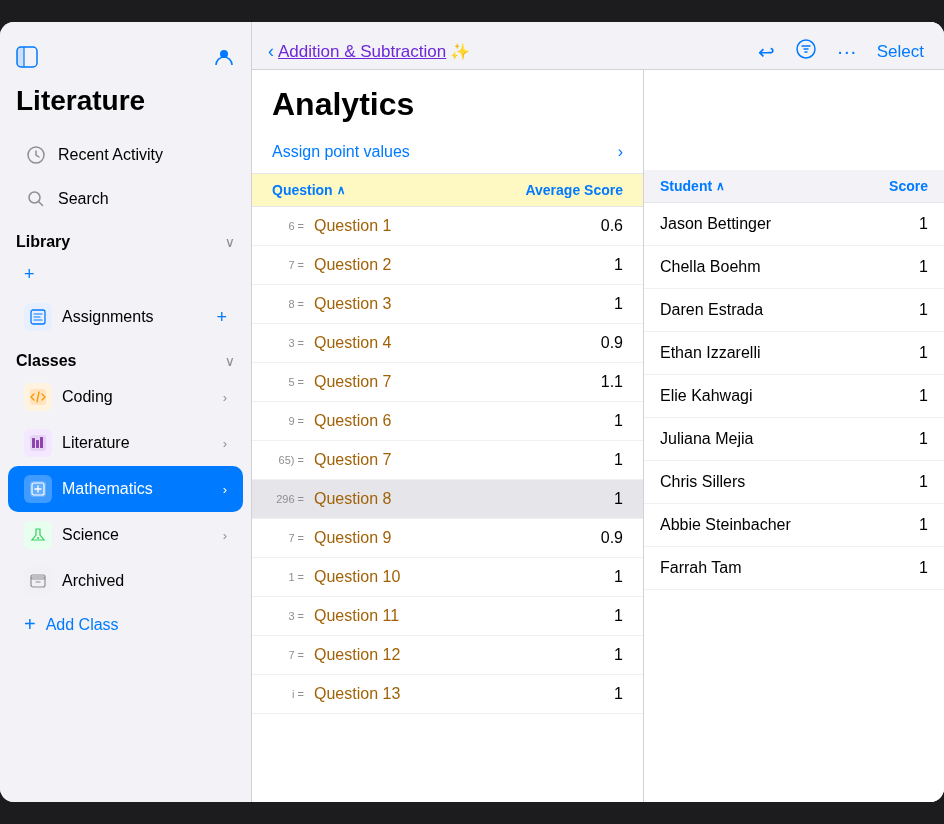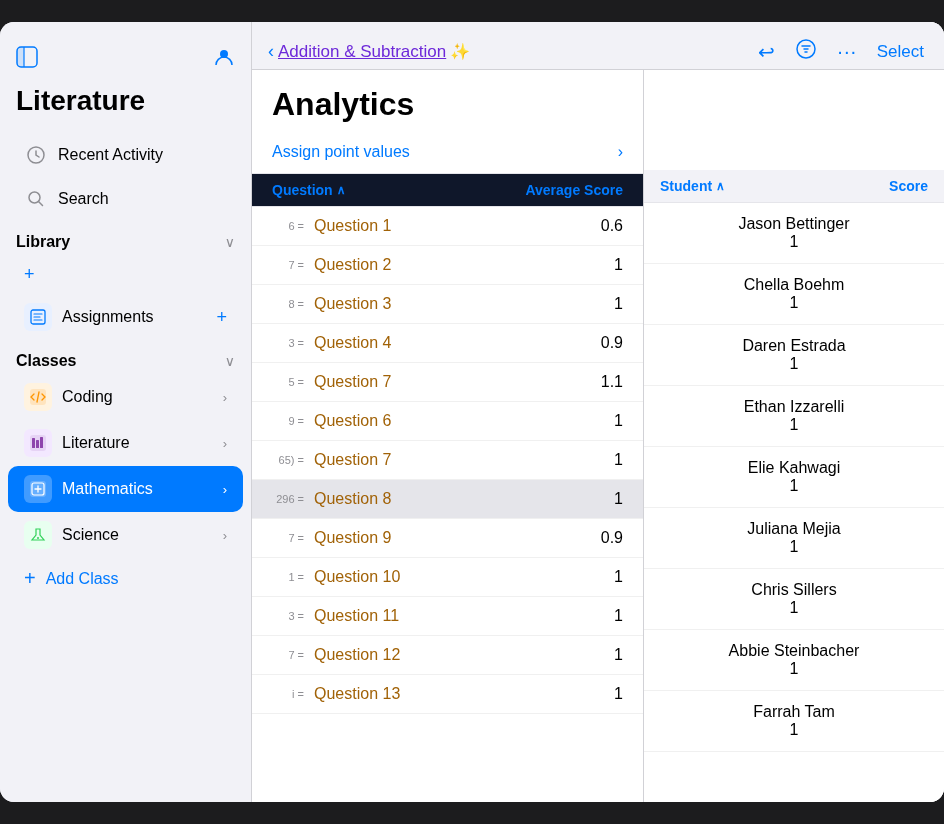--- a/index.html
+++ b/index.html
@@ -263,21 +263,21 @@
     }
     .assign-point-chevron {
       color: #007aff;
       font-size: 16px;
     }
     .questions-table-header {
       display: flex;
       align-items: center;
       justify-content: space-between;
       padding: 8px 20px;
-      background: #0f172a;
+      background: #fef9c3;
       border-bottom: 1px solid #e5e5ea;
     }
     .questions-col-header {
       color: #007aff;
       font-size: 14px;
       font-weight: 600;
       display: flex;
       align-items: center;
       gap: 4px;
     }
@@ -347,21 +347,20 @@
     .students-list {
       flex: 1;
       overflow-y: auto;
     }
     .student-row {
       display: flex;
       align-items: center;
       justify-content: space-between;
       padding: 12px 16px;
       border-bottom: 1px solid #f0f0f0;
-      flex-direction: column;
     }
     .student-name {
       font-size: 16px;
       color: #000;
     }
     .student-score {
       font-size: 16px;
       color: #000;
     }
   </style>
@@ -483,20 +482,32 @@
           <svg width="16" height="16" viewBox="0 0 16 16" fill="none">
             <path d="M6 2v6L2 13h12L10 8V2H6z" stroke="#30d158" stroke-width="1.2" fill="none"></path>
             <circle cx="8" cy="11" r="1" fill="#30d158"></circle>
           </svg>
         </div>
         <span class="sidebar-class-label">Science</span>
       </div>
       <span class="sidebar-class-chevron">›</span>
     </div>
 
+    <div class="sidebar-class-item">
+      <div class="sidebar-class-left">
+        <div class="sidebar-class-icon" style="background:#f0f0f5;">
+          <svg width="16" height="16" viewBox="0 0 16 16" fill="none">
+            <rect x="1" y="4" width="14" height="10" rx="2" stroke="#8e8e93" stroke-width="1.2"></rect>
+            <rect x="1" y="2" width="14" height="4" rx="1.5" stroke="#8e8e93" stroke-width="1.2"></rect>
+            <path d="M6 9h4" stroke="#8e8e93" stroke-width="1.2" stroke-linecap="round"></path>
+          </svg>
+        </div>
+        <span class="sidebar-class-label">Archived</span>
+      </div>
+    </div>
 
     <div class="sidebar-add-class">
       <span class="sidebar-add-class-icon">+</span>
       <span class="sidebar-add-class-label">Add Class</span>
     </div>
   </div>
 
   <div class="main-content">
 
     <div class="main-nav-bar">

